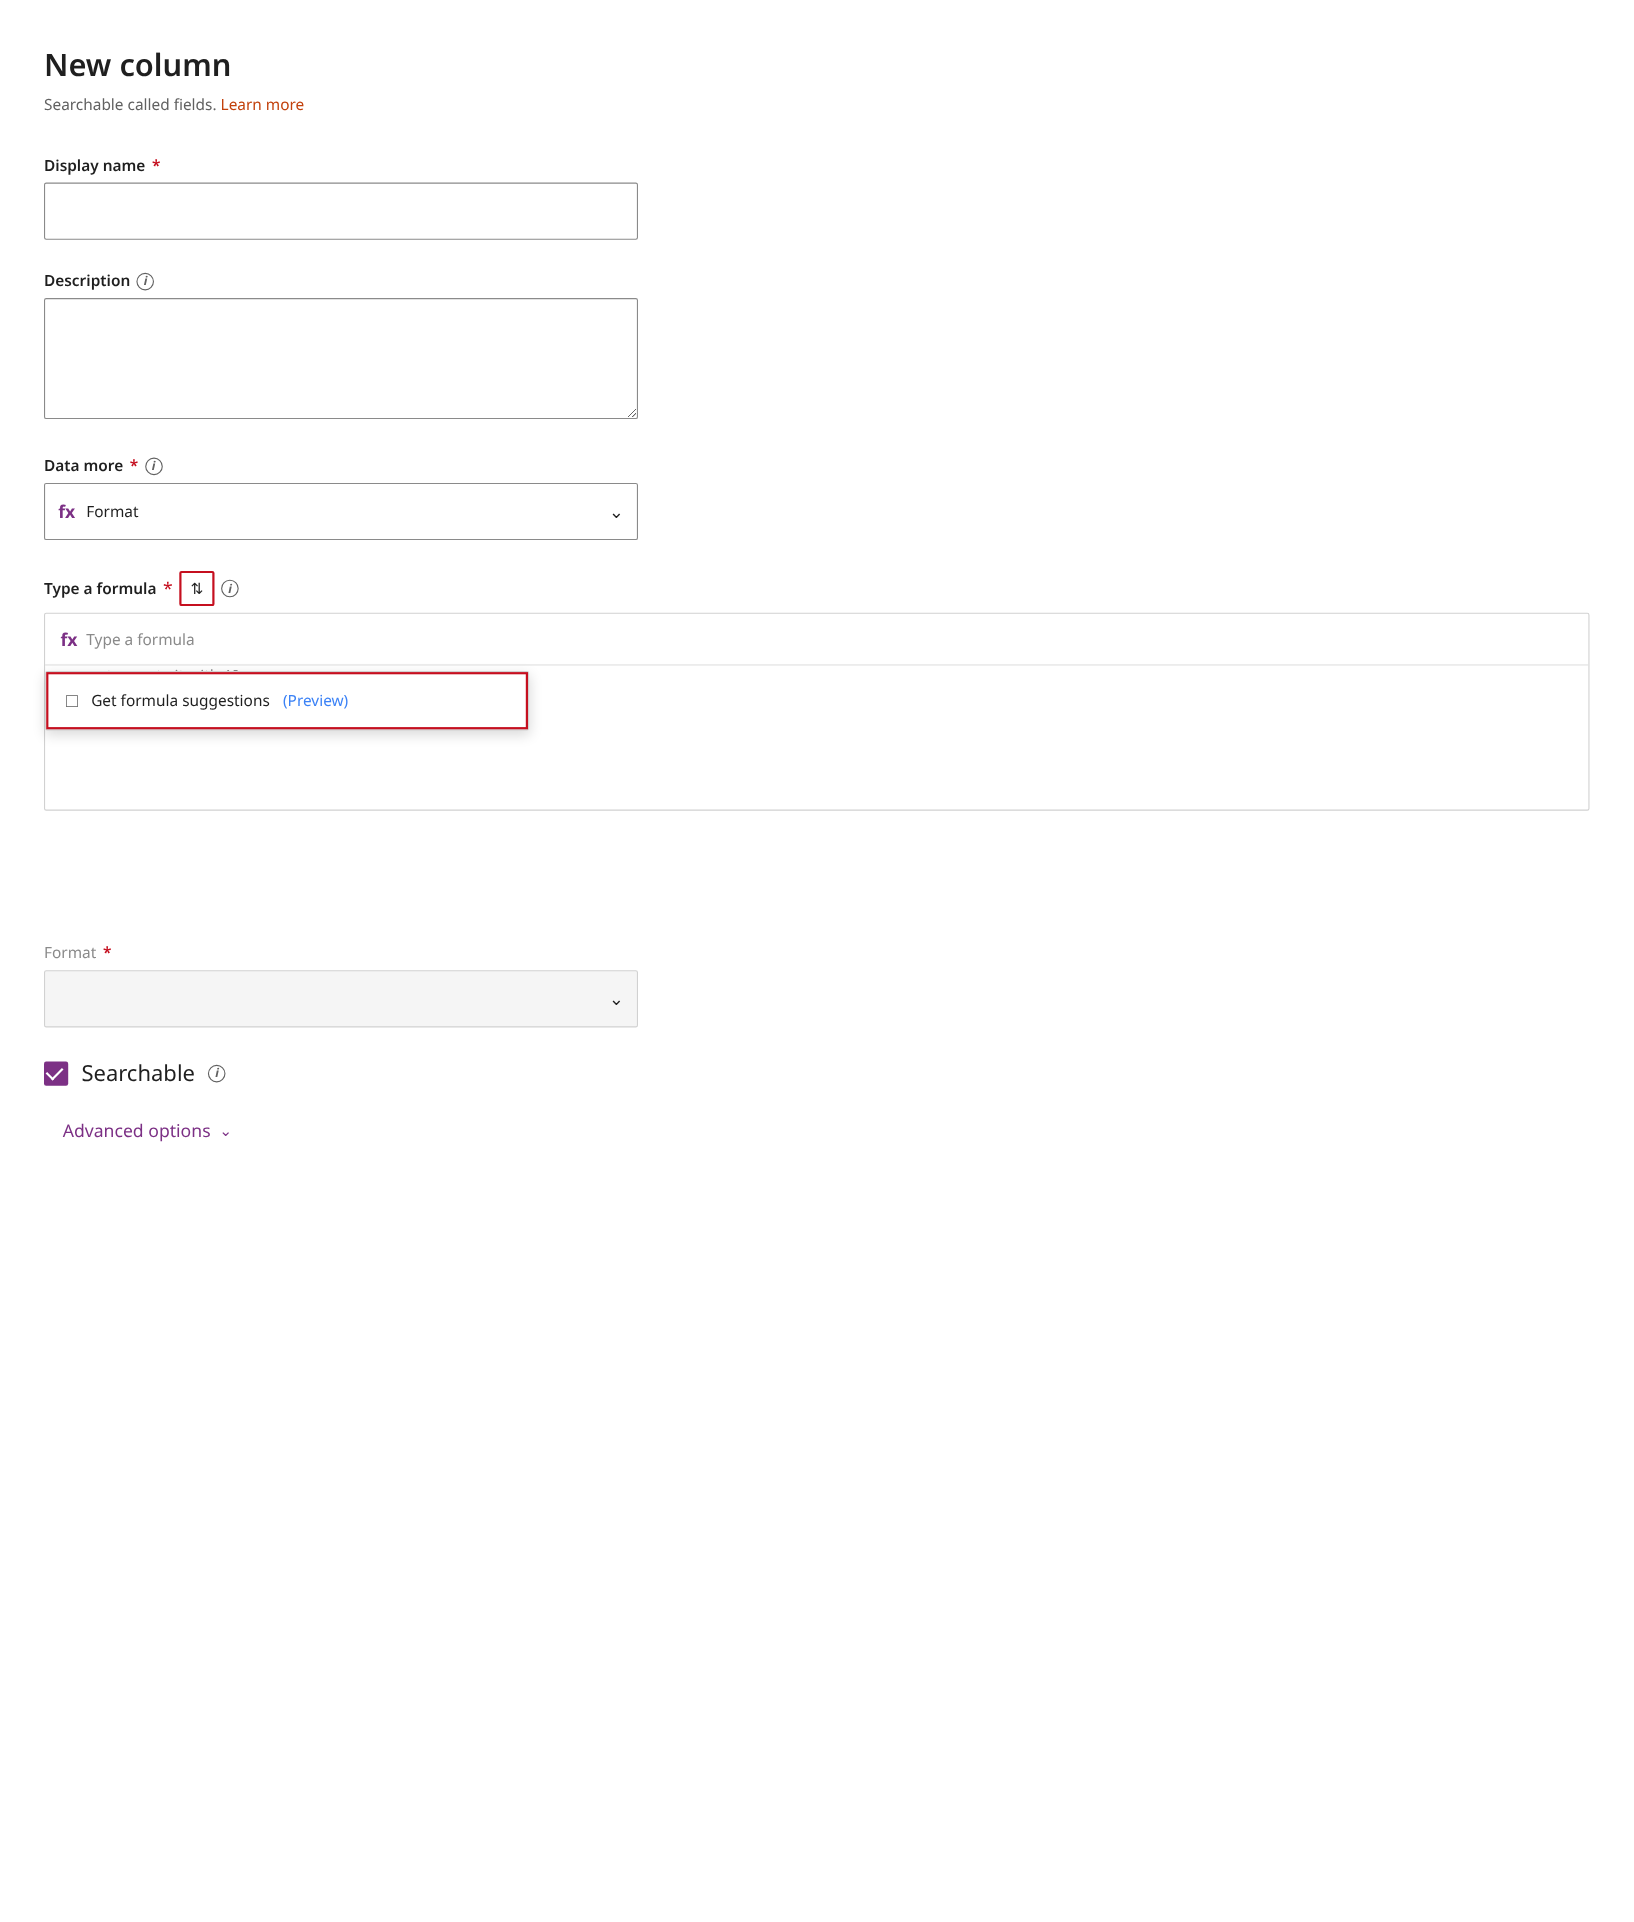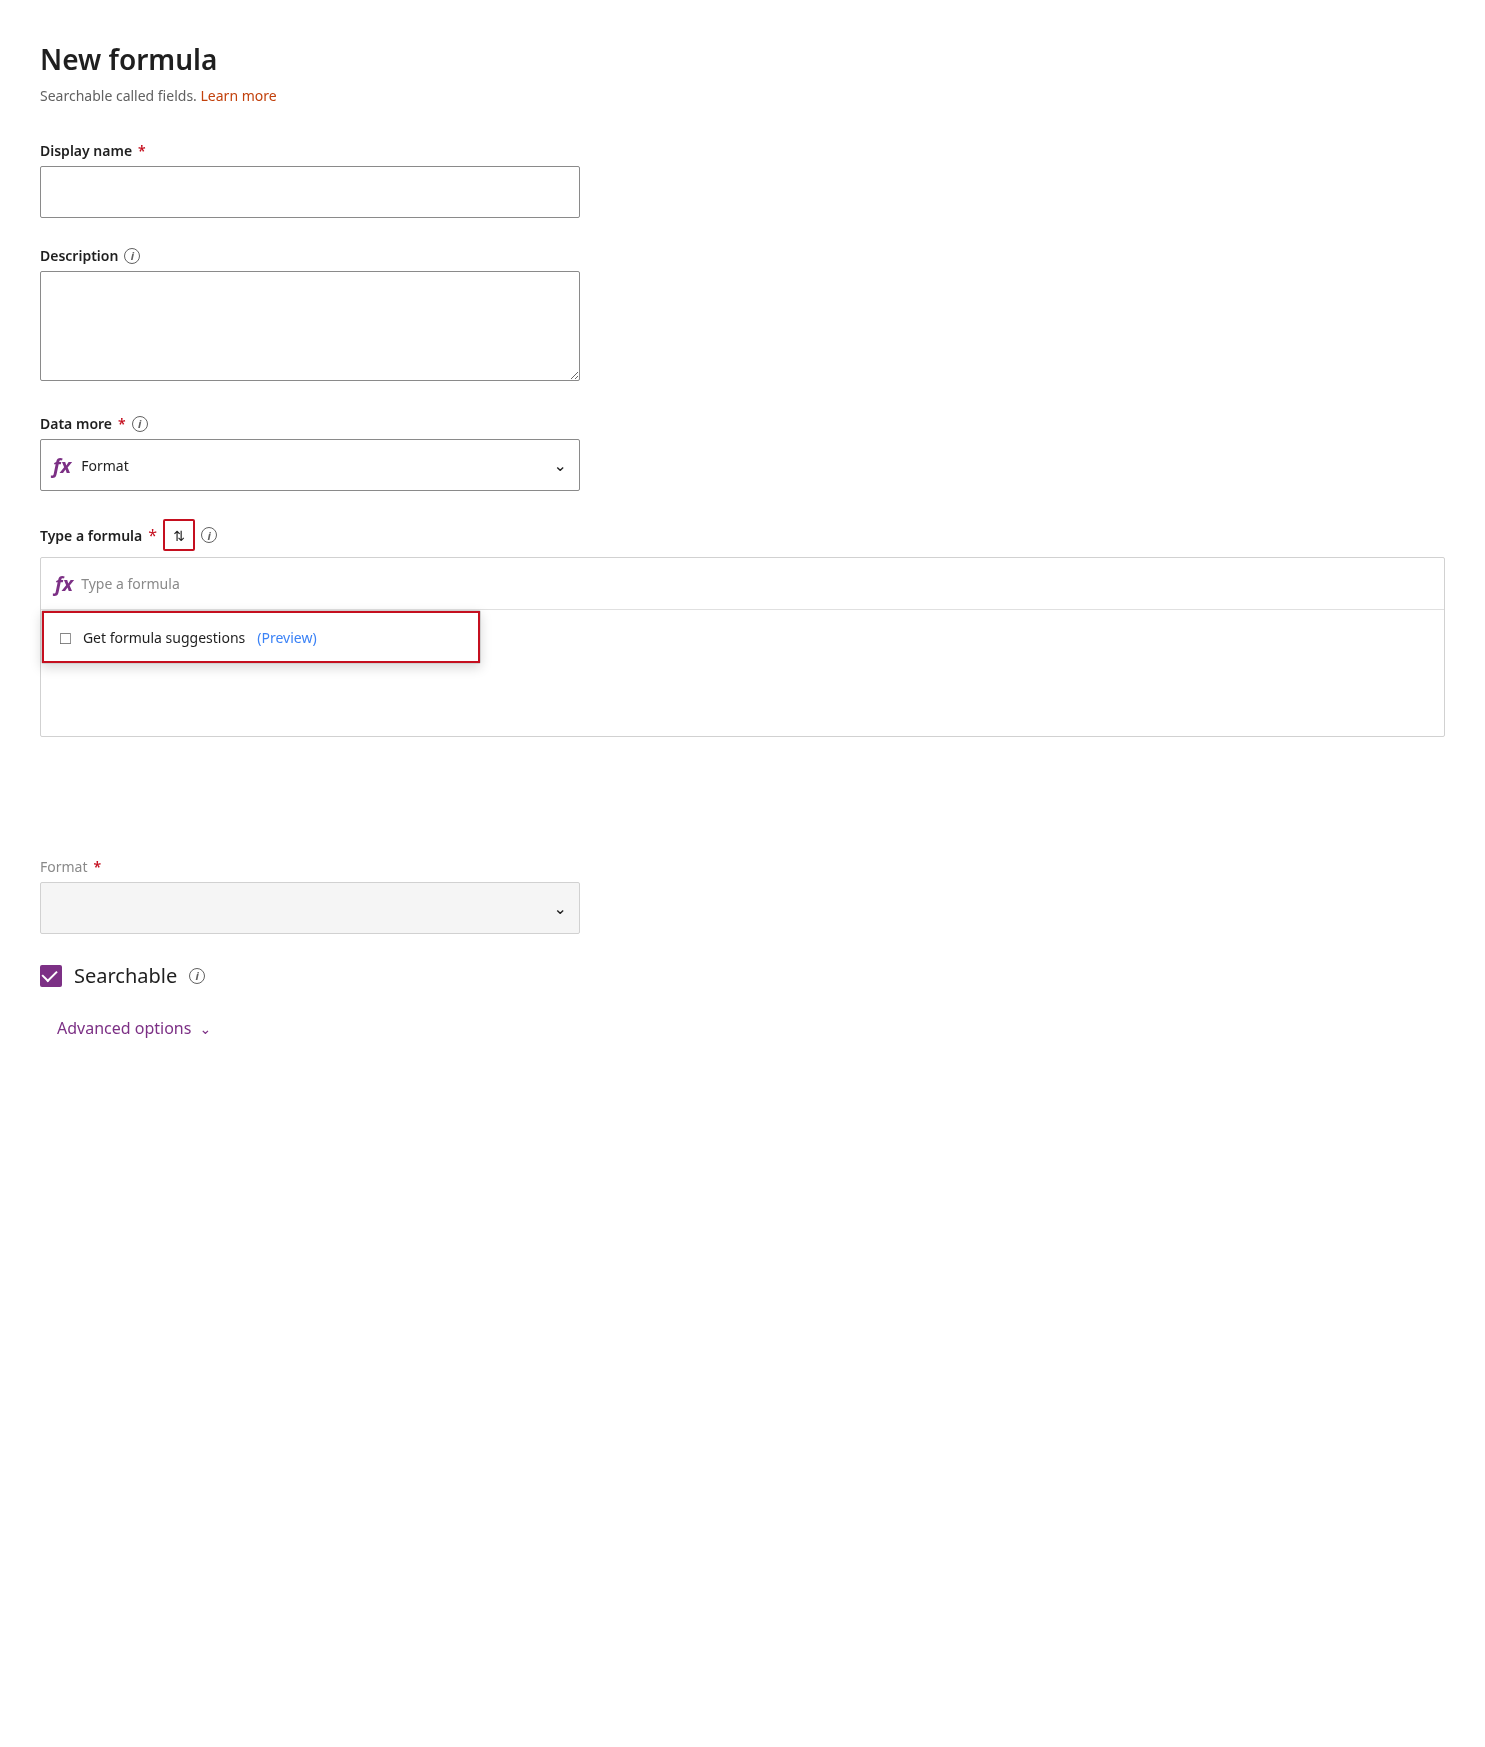--- a/index.html
+++ b/index.html
@@ -111,24 +111,23 @@
       cursor: pointer;
     }
 
     .select-control .select-value {
       display: flex;
       align-items: center;
       gap: 10px;
     }
 
     .fx-icon {
-      font-style: italic;
       font-weight: 700;
       color: #7c3085;
-      font-size: 20px;
+      font-size: 16px;
     }
 
     .chevron-down {
       font-size: 16px;
       color: #1f1f1f;
     }
 
     
     .formula-label-row {
       display: flex;
@@ -294,21 +293,21 @@
       border: 1.5px solid #d1d1d1;
       border-radius: 2px;
       background: #ffffff;
       position: relative;
       overflow: visible;
     }
   </style>
 </head>
 <body>
 
-<h1 class="page-title">New formula</h1>
+<h1 class="page-title">New column</h1>
 
 <p class="subtitle">
   <span>Searchable called fields.</span>
   <a>Learn more</a>
 </p>
 
 <div class="field-group">
   <div class="field-label">
     <span>Display name</span>
     <span class="required">*</span>

